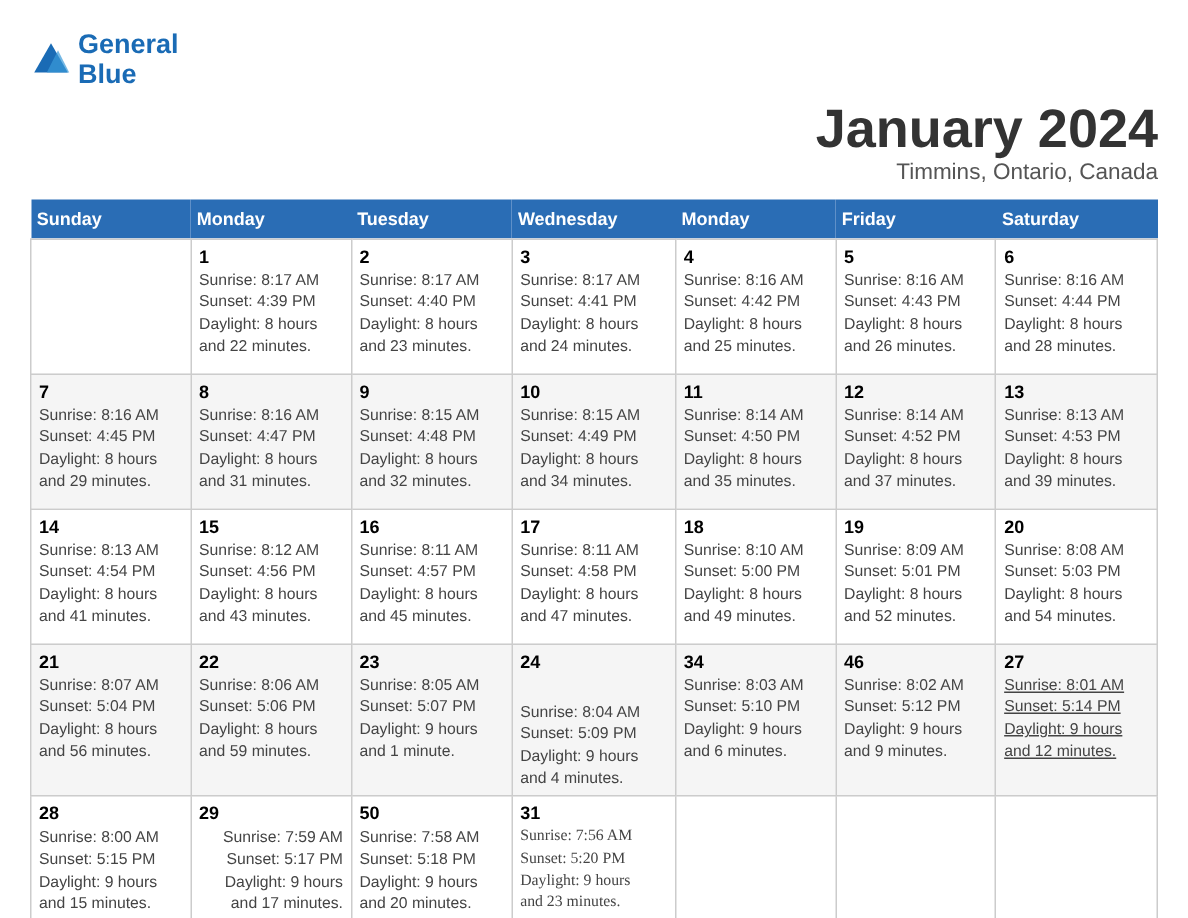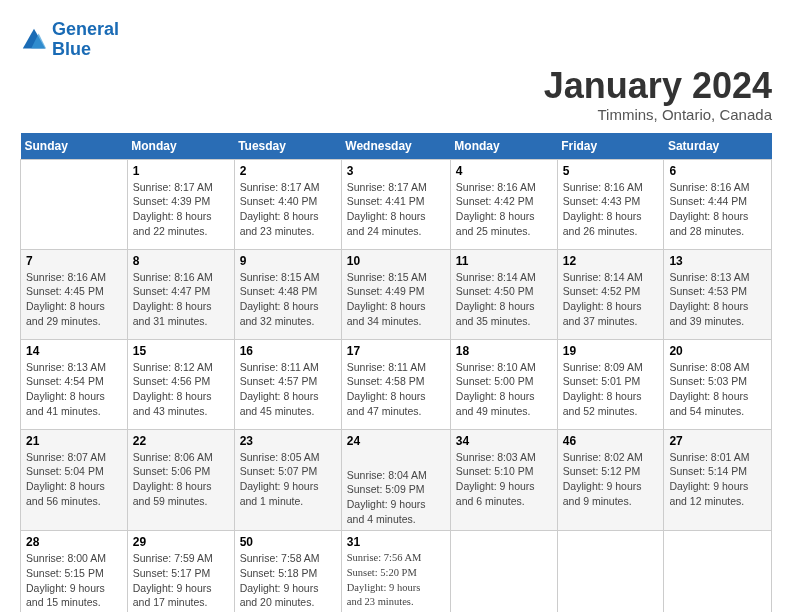--- a/index.html
+++ b/index.html
@@ -305,37 +305,37 @@
         </td>
         <td>
           <span class="day-number">46</span>
           <div class="day-info" style="white-space: pre-line;">Sunrise: 8:02 AM
 Sunset: 5:12 PM
 Daylight: 9 hours
 and 9 minutes.</div>
         </td>
         <td>
           <span class="day-number">27</span>
-          <div class="day-info" style="white-space: pre-line;">Sunrise: 8:01 AM
+          <div class="day-info" style="white-space: pre-line; text-decoration: underline;">Sunrise: 8:01 AM
 Sunset: 5:14 PM
 Daylight: 9 hours
 and 12 minutes.</div>
         </td>
       </tr>
       <tr>
         <td>
           <span class="day-number">28</span>
           <div class="day-info" style="white-space: pre-line;">Sunrise: 8:00 AM
 Sunset: 5:15 PM
 Daylight: 9 hours
 and 15 minutes.</div>
         </td>
         <td>
           <span class="day-number">29</span>
-          <div class="day-info" style="white-space: pre-line;">Sunrise: 7:59 AM
+          <div class="day-info" style="white-space: pre-line; text-align: right;">Sunrise: 7:59 AM
 Sunset: 5:17 PM
 Daylight: 9 hours
 and 17 minutes.</div>
         </td>
         <td>
           <span class="day-number">50</span>
           <div class="day-info" style="white-space: pre-line;">Sunrise: 7:58 AM
 Sunset: 5:18 PM
 Daylight: 9 hours
 and 20 minutes.</div>

